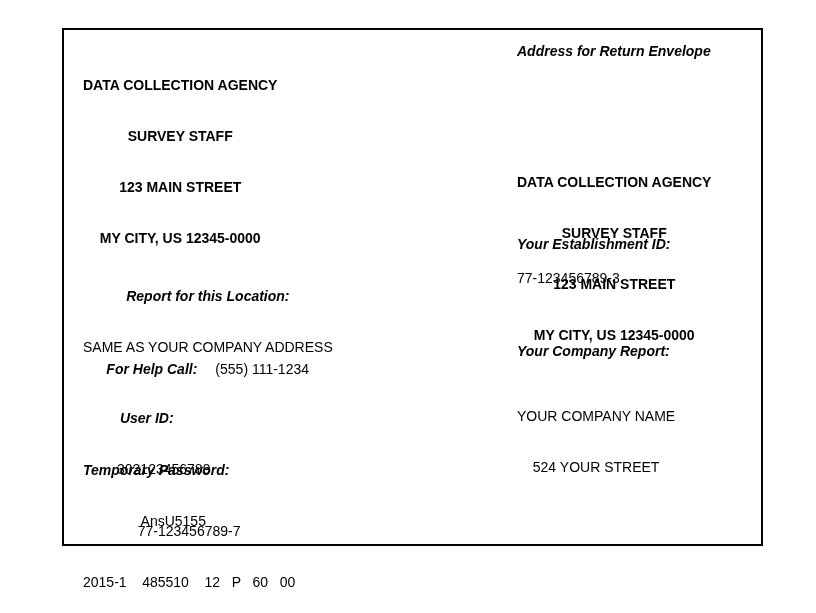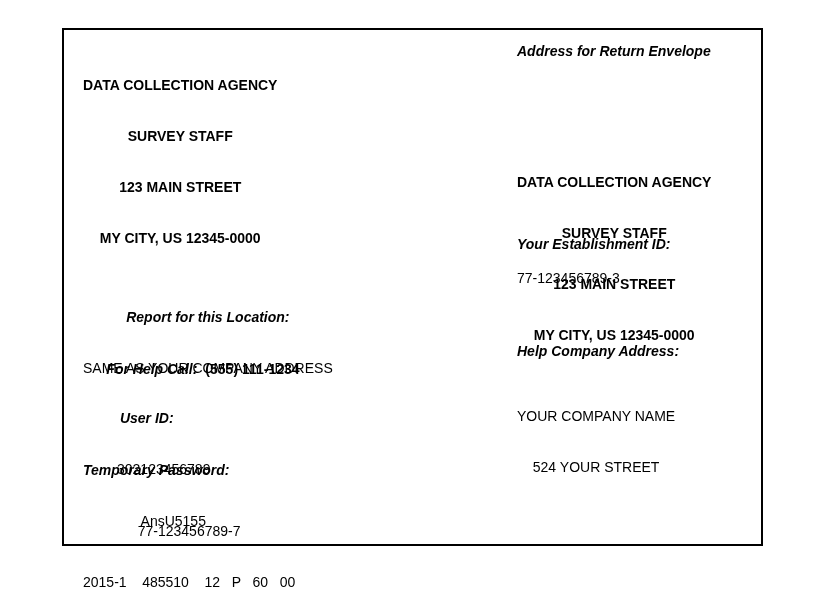--- a/index.html
+++ b/index.html
@@ -31,39 +31,39 @@
     font-size: 14px;
     line-height: 17px;
     white-space: pre;
     letter-spacing: 0px;
     text-align: center;
   }
   .bold { font-weight: bold; }
   .bi   { font-weight: bold; font-style: italic; }
   .reg  { font-weight: normal; font-style: normal; }
   .indent { padding-left: 34px; }
-  .phone { font-weight: bold; font-style: normal; margin-left: 8px; }
+  .phone { font-weight: normal; font-style: normal; margin-left: 18px; }
   
   .colL { left: 19px; }
   .colR { left: 453px; }
 </style>
 </head>
 <body>
 
 <div class="page">
   <div class="label-box">
 
     <div class="blk colL bold" style="top:13px;">
       <div>DATA COLLECTION AGENCY</div>
       <div>SURVEY STAFF</div>
       <div>123 MAIN STREET</div>
       <div>MY CITY, US 12345-0000</div>
     </div>
 
-    <div class="blk colL" style="top:245px;">
+    <div class="blk colL" style="top:224px;">
       <div class="bi">Report for this Location:</div>
       <div class="reg">SAME AS YOUR COMPANY ADDRESS</div>
     </div>
 
     <div class="blk colL" style="top:314px;">
       <span class="bi">For Help Call:</span><span class="phone">(555) 111-1234</span>
     </div>
 
     <div class="blk colL" style="top:346px;">
       <div class="bi">User ID:</div>
@@ -86,21 +86,21 @@
       <div>DATA COLLECTION AGENCY</div>
       <div>SURVEY STAFF</div>
       <div>123 MAIN STREET</div>
       <div>MY CITY, US 12345-0000</div>
     </div>
 
     <div class="blk colR bi" style="top:206px;">Your Establishment ID:</div>
 
     <div class="blk colR reg" style="top:240px;">77-123456789-3</div>
 
-    <div class="blk colR bi" style="top:313px;">Help Company Address:</div>
+    <div class="blk colR bi" style="top:313px;">Your Company Report:</div>
 
     <div class="blk colR reg" style="top:344px;">
       <div>YOUR COMPANY NAME</div>
       <div>524 YOUR STREET</div>
     </div>
 
   </div>
 </div>
 
 </body></html>

